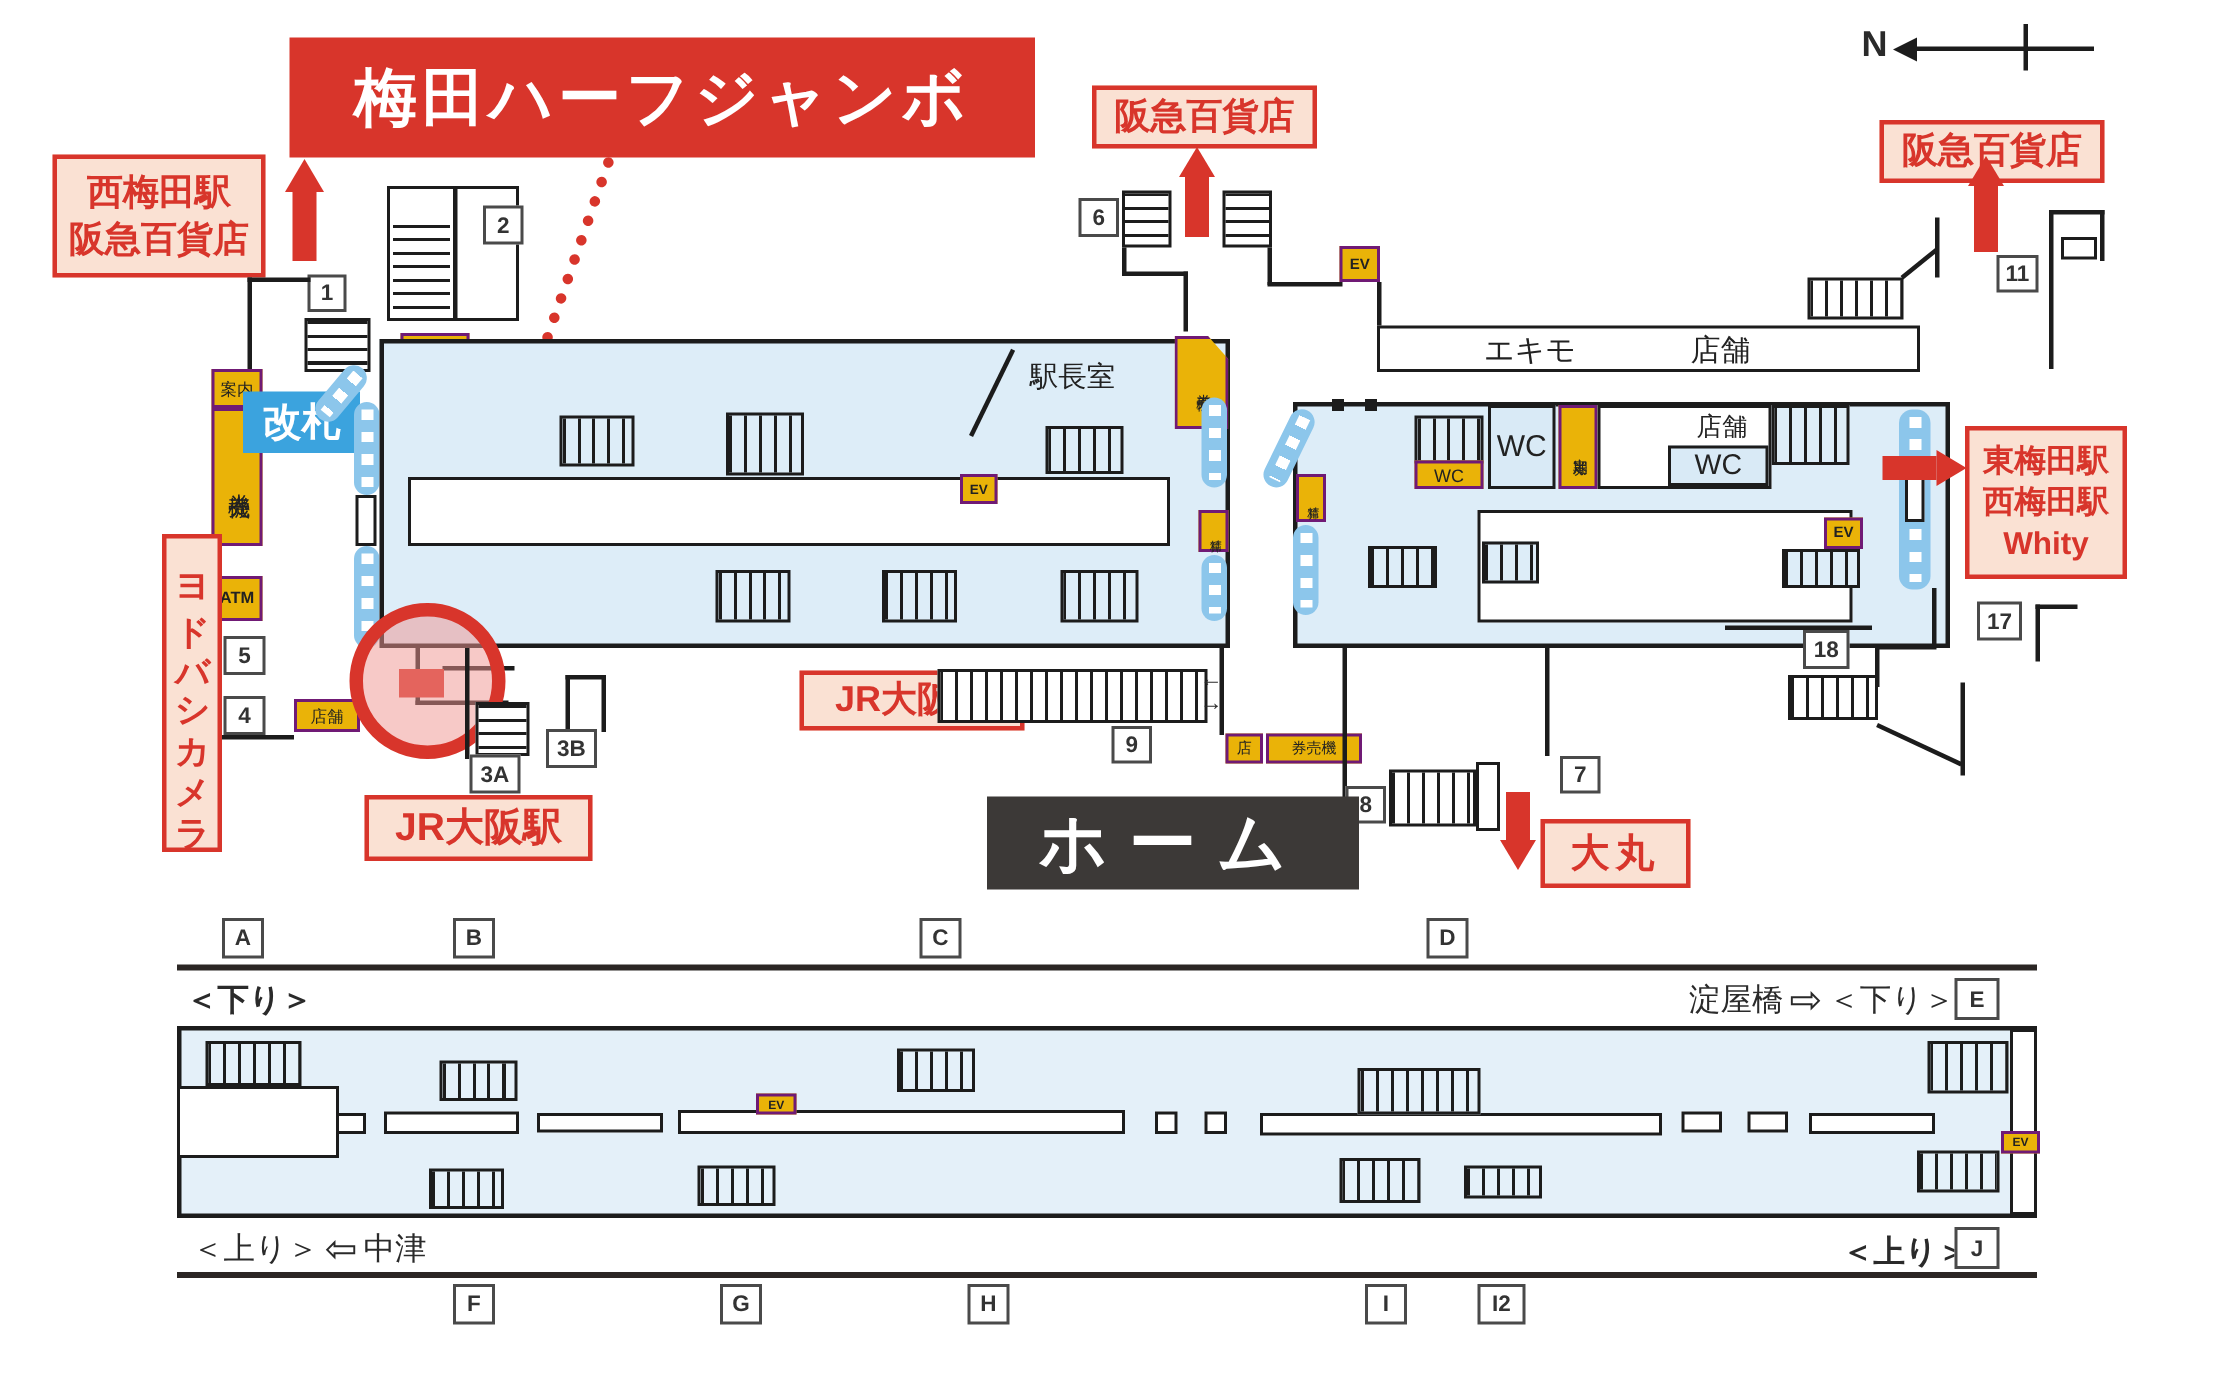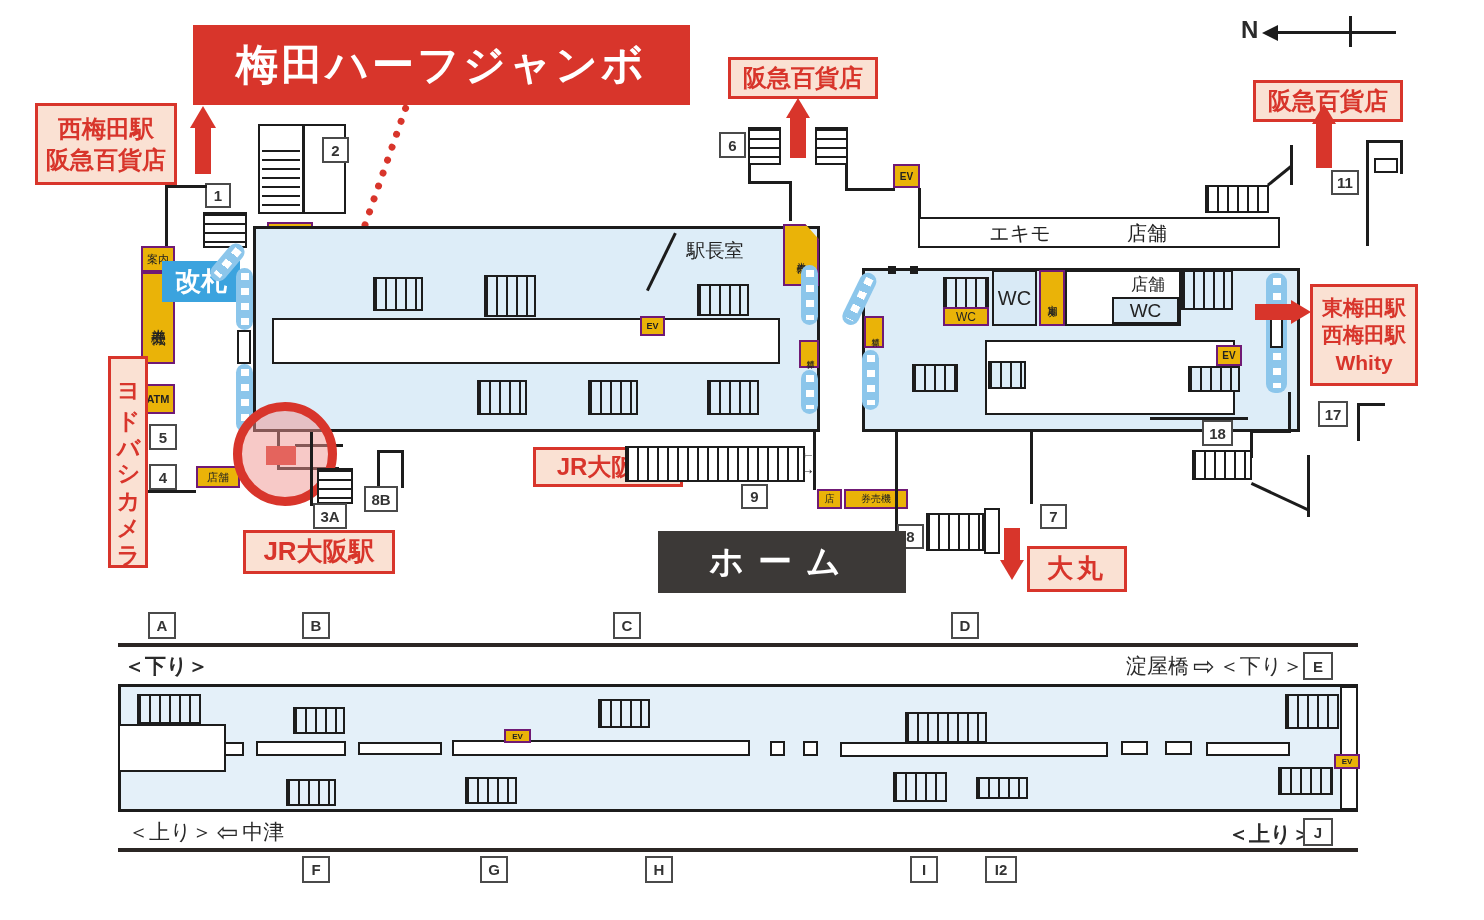--- a/index.html
+++ b/index.html
@@ -104,21 +104,21 @@
   <div class="wall" style="left:295px;top:444px;width:48px;height:3px;"></div>
   <div class="abs" style="left:266px;top:446px;width:30px;height:19px;background:#d8352b;"></div>
   <div class="circle" style="left:233px;top:402px;width:104px;height:104px;"></div>
 
   <div class="wall" style="left:310px;top:432px;width:3px;height:74px;"></div>
   <div class="stair v" style="left:317px;top:468px;width:36px;height:36px;"></div>
   <div class="numbox" style="left:313px;top:503px;width:34px;height:26px;">3A</div>
   <div class="wall" style="left:377px;top:450px;width:27px;height:3px;"></div>
   <div class="wall" style="left:377px;top:450px;width:3px;height:38px;"></div>
   <div class="wall" style="left:401px;top:450px;width:3px;height:38px;"></div>
-  <div class="numbox" style="left:364px;top:486px;width:34px;height:26px;">8B</div>
+  <div class="numbox" style="left:364px;top:486px;width:34px;height:26px;">3B</div>
 
   <div class="pink" style="left:243px;top:530px;width:152px;height:44px;font-size:26px;">JR大阪駅</div>
 
   <div class="pink" style="left:728px;top:57px;width:150px;height:42px;font-size:24px;">阪急百貨店</div>
   <div class="rhead" style="left:786px;top:98px;border-width:0 12px 20px 12px;border-bottom-color:#d8352b;"></div>
   <div class="rshaft" style="left:790px;top:118px;width:16px;height:40px;"></div>
   <div class="numbox" style="left:719px;top:132px;width:27px;height:26px;">6</div>
   <div class="stair v" style="left:748px;top:127px;width:33px;height:38px;"></div>
   <div class="stair v" style="left:815px;top:127px;width:33px;height:38px;"></div>
   <div class="wall" style="left:748px;top:165px;width:3px;height:18px;"></div>
@@ -197,21 +197,21 @@
   <div class="wbox" style="left:844px;top:489px;width:64px;height:20px;font-size:10px;">券売機</div>
   <div class="wall" style="left:895px;top:432px;width:3px;height:120px;"></div>
   <div class="numbox" style="left:897px;top:524px;width:27px;height:25px;">8</div>
   <div class="stair h" style="left:926px;top:513px;width:58px;height:38px;"></div>
   <div class="white" style="left:984px;top:508px;width:16px;height:46px;"></div>
   <div class="wall" style="left:1030px;top:432px;width:3px;height:72px;"></div>
   <div class="numbox" style="left:1040px;top:504px;width:27px;height:25px;">7</div>
   <div class="rshaft" style="left:1004px;top:528px;width:16px;height:32px;"></div>
   <div class="rhead" style="left:1000px;top:560px;border-width:20px 12px 0 12px;border-top-color:#d8352b;"></div>
   <div class="pink" style="left:1027px;top:546px;width:100px;height:46px;font-size:26px;letter-spacing:4px;">大丸</div>
-  <div class="dark" style="left:658px;top:531px;width:248px;height:62px;font-size:34px;letter-spacing:14px;">ホーム</div>
+  <div class="dark" style="left:658px;top:531px;width:248px;height:62px;font-size:45px;letter-spacing:14px;">ホーム</div>
 
   <div class="wall" style="left:1150px;top:417px;width:98px;height:3px;"></div>
   <div class="numbox" style="left:1202px;top:420px;width:31px;height:26px;">18</div>
   <div class="stair h" style="left:1192px;top:450px;width:60px;height:30px;"></div>
   <div class="wall" style="left:1288px;top:392px;width:3px;height:40px;"></div>
   <div class="wall" style="left:1250px;top:430px;width:41px;height:3px;"></div>
   <div class="wall" style="left:1250px;top:430px;width:3px;height:28px;"></div>
   <div class="wall" style="left:1307px;top:455px;width:3px;height:62px;"></div>
   <div class="wall" style="left:1252px;top:482px;width:62px;height:3px;transform:rotate(25deg);transform-origin:0 0;"></div>
   <div class="numbox" style="left:1318px;top:401px;width:30px;height:26px;">17</div>

